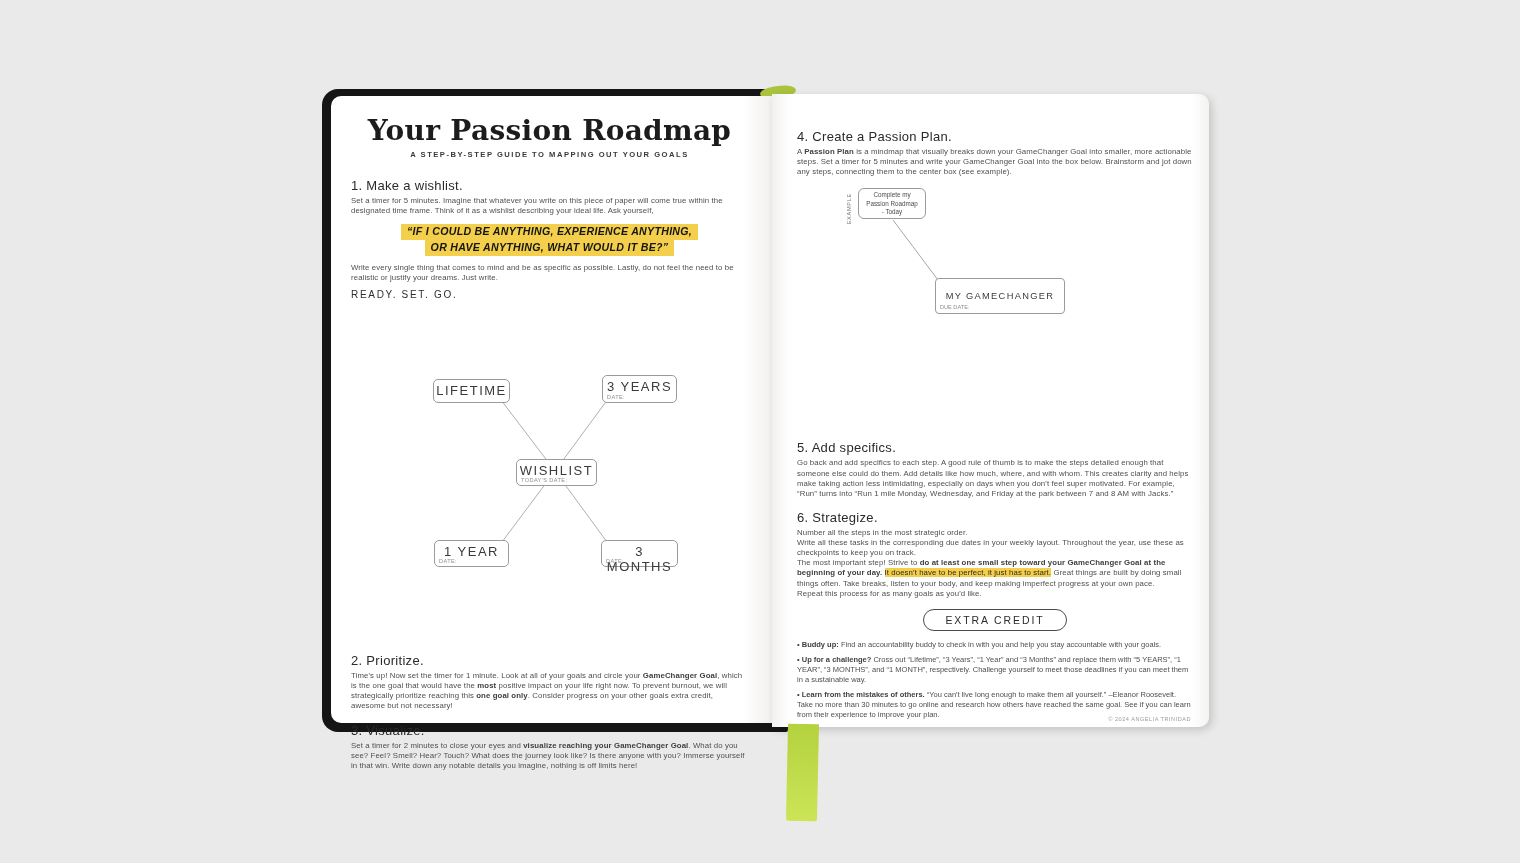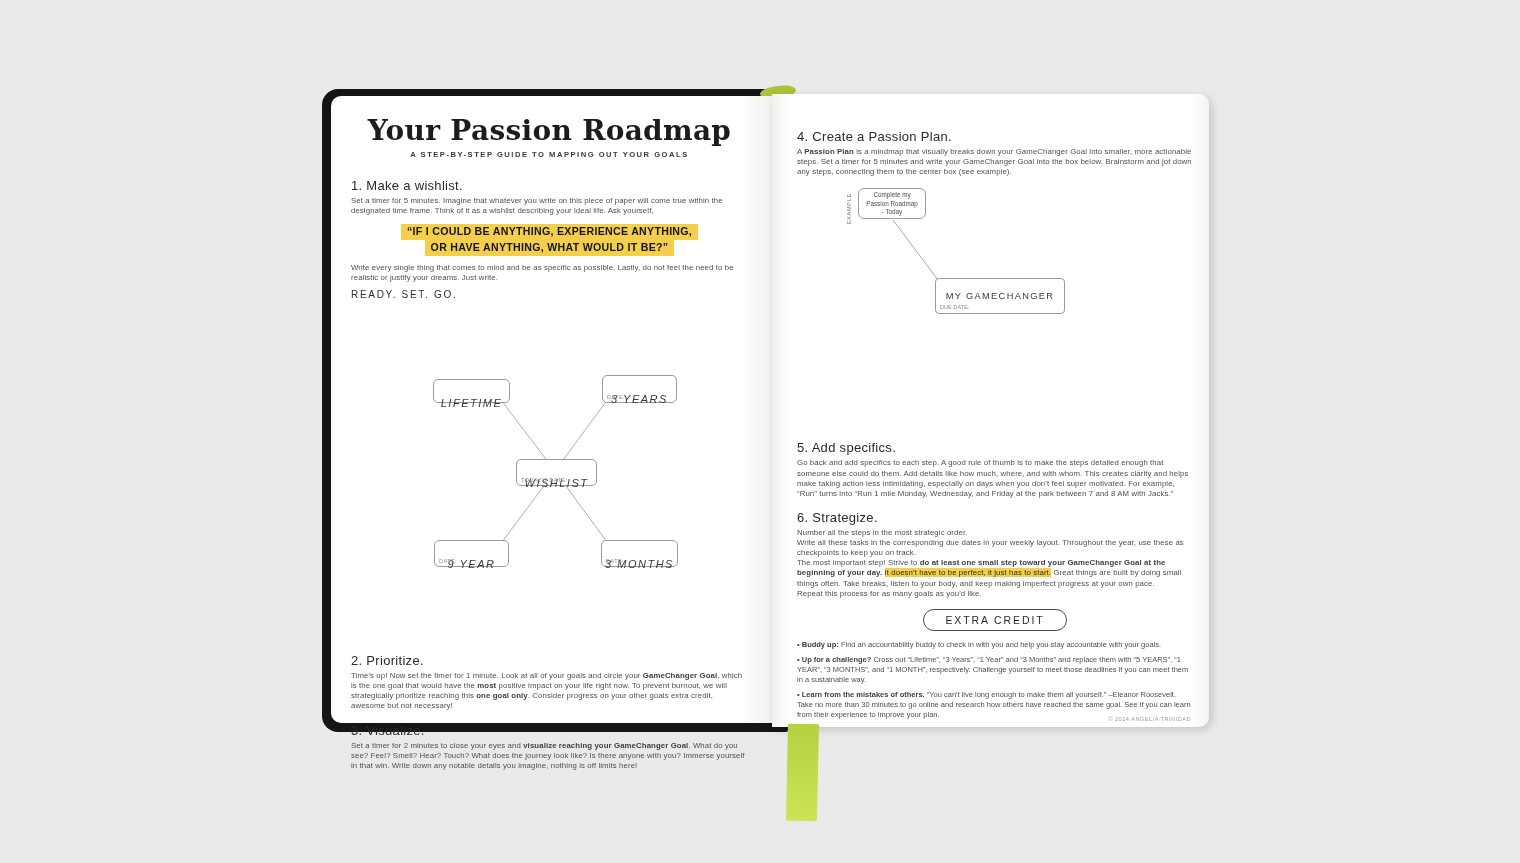--- a/index.html
+++ b/index.html
@@ -23,29 +23,29 @@
 
   .title{font-family:"DejaVu Serif","Liberation Serif",serif;font-weight:bold;font-size:28px;
          text-align:center;color:#1c1c1c;margin:2px 0 3px;letter-spacing:0.3px;}
   .subtitle{font-size:7.6px;letter-spacing:1.5px;text-align:center;color:#3a3a3a;font-weight:bold;}
   .step-h{font-size:13px;font-weight:normal;color:#2a2a2a;letter-spacing:0.3px;margin:11px 0 3px;}
   .step-h.first{margin-top:19px;}
   .step-h.after-map{margin-top:28px;}
   .body{font-size:7.8px;line-height:1.3;color:#4f4f4f;margin:0;letter-spacing:0.1px;}
   .b{font-weight:bold;color:#3f3f3f;}
   .hl{background:#f3cf4b;color:#2b2b2b;}
-  .quote{text-align:center;margin:8px 0 7px;font-weight:bold;font-size:10.6px;
+  .quote{text-align:center;margin:8px 0 7px;font-style:italic;font-weight:bold;font-size:10.6px;
          line-height:1.3;color:#151515;letter-spacing:0.3px;}
   .quote span{background:#f3cf4b;padding:1px 6px;display:inline-block;}
   .ready{font-size:10px;letter-spacing:1.7px;color:#2e2e2e;margin-top:6px;}
 
   .map{position:relative;height:210px;margin-top:70px;margin-bottom:73px;}
   .map-lines,.plan-lines{position:absolute;inset:0;width:100%;height:100%;}
   .mbox{position:absolute;border:1px solid #9b9b9b;border-radius:5px;background:#fff;text-align:center;}
-  .mbox .lbl{font-size:11px;letter-spacing:1.5px;color:#3a3a3a;margin-top:17px;font-style:italic;}
+  .mbox .lbl{font-size:13px;letter-spacing:1.5px;color:#3a3a3a;margin-top:3px;}
   .mbox .dlbl{position:absolute;left:4px;bottom:2px;font-size:5.6px;color:#8f8f8f;
          letter-spacing:0.4px;}
 
   .plan{position:relative;height:246px;margin-top:6px;}
   .vlabel{position:absolute;left:49px;top:10px;font-size:5.6px;color:#7a7a7a;letter-spacing:0.7px;
          writing-mode:vertical-rl;transform:rotate(180deg);}
   .ex-box{position:absolute;left:61px;top:5px;width:68px;height:31px;border:1px solid #9b9b9b;
          border-radius:6px;font-size:6.3px;line-height:1.3;text-align:center;color:#4a4a4a;
          padding-top:2px;box-sizing:border-box;background:#fff;}
   .goal-box{position:absolute;left:138px;top:95px;width:128px;height:34px;border:1px solid #9b9b9b;
@@ -92,21 +92,21 @@
         </div>
         <div class="mbox" style="left:251px;top:5px;width:73px;height:26px;">
           <div class="lbl">3 YEARS</div>
           <div class="dlbl">DATE:</div>
         </div>
         <div class="mbox" style="left:165px;top:89px;width:79px;height:25px;">
           <div class="lbl">WISHLIST</div>
           <div class="dlbl">TODAY'S DATE:</div>
         </div>
         <div class="mbox" style="left:83px;top:170px;width:73px;height:25px;">
-          <div class="lbl">9 YEAR</div>
+          <div class="lbl">1 YEAR</div>
           <div class="dlbl">DATE:</div>
         </div>
         <div class="mbox" style="left:250px;top:170px;width:75px;height:25px;">
           <div class="lbl">3 MONTHS</div>
           <div class="dlbl">DATE:</div>
         </div>
       </div>
 
       <h2 class="step-h after-map">2. Prioritize.</h2>
       <p class="body"><span>Time's up! Now set the timer for 1 minute. Look at all of your goals and circle your </span><span class="b">GameChanger Goal</span><span>, which is the one goal that would have the </span><span class="b">most</span><span> positive impact on your life right now. To prevent burnout, we will strategically prioritize reaching this </span><span class="b">one goal only</span><span>. Consider progress on your other goals extra credit, awesome but not necessary!</span></p>

